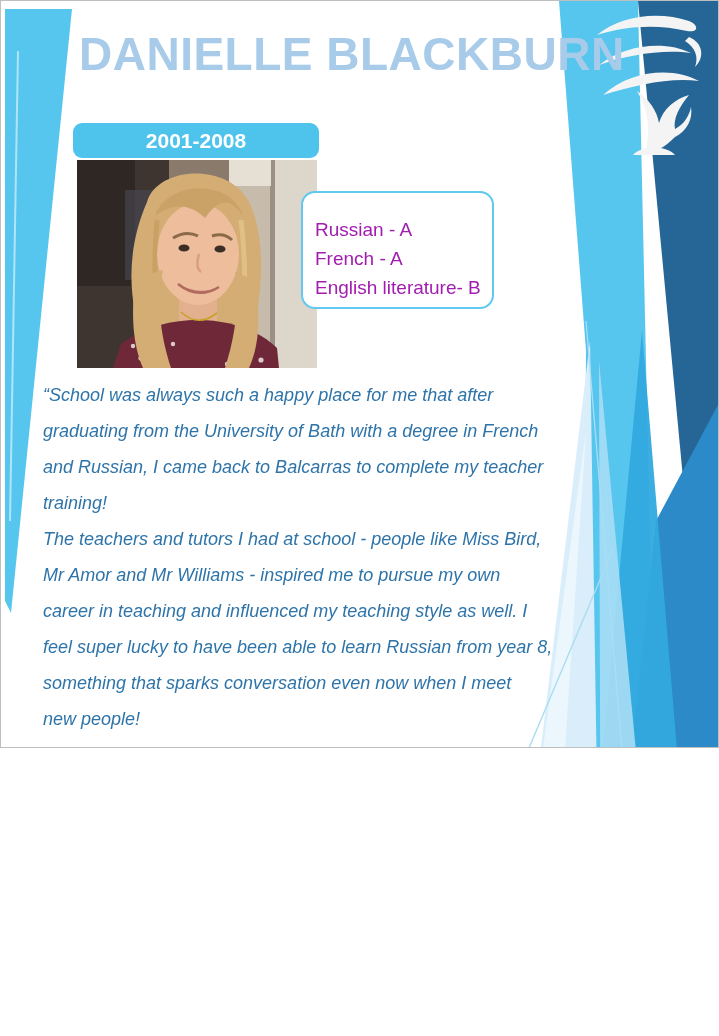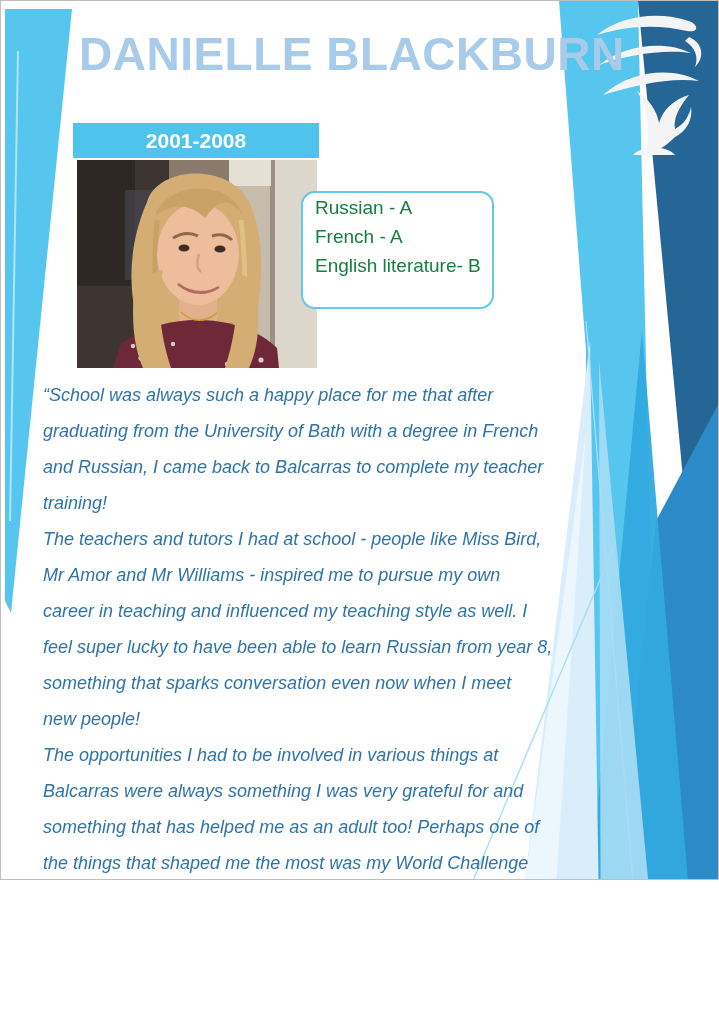--- a/index.html
+++ b/index.html
@@ -1,49 +1,49 @@
 <!DOCTYPE html>
 <html style="--accent-sky: #4ec3ec; --title-color: #a7cbe9; --quote-color: #2e74a9; --footer-color: #1d4b5f; --card-border: #5fc9f0; --band-light: #57c6ef; --band-navy: #256697; --band-bright: #31a9de; --band-deep: #2b8ac7; --band-pale: #d9eefa;"><head>
 <meta charset="utf-8">
 <style>
   html,body{margin:0;padding:0;background:#ffffff;}
   .slide{
     position:relative;
-    width:719px;height:880px;
+    width:719px;height:748px;
     background:#ffffff;
     overflow:hidden;
     box-sizing:border-box;
     border:1px solid #bfbfbf;
     font-family:"Liberation Sans","DejaVu Sans",sans-serif;
   }
   .decor{position:absolute;left:0;top:0;width:719px;height:1036px;pointer-events:none;}
   .title{
     position:absolute;left:78px;top:26px;width:500px;
     font-size:46px;font-weight:bold;letter-spacing:0.5px;
     color:var(--title-color,#a7cbe9);
     white-space:nowrap;
   }
   .badge{
     position:absolute;left:72px;top:122px;width:246px;height:35px;
     background:var(--accent-sky,#4ec3ec);
     display:flex;align-items:center;justify-content:center;
-    color:#ffffff;font-size:21px;font-weight:bold;
+    color:#ffffff;font-size:21px;font-weight:bold;border-radius:9px;
   }
   .photo{
     position:absolute;left:76px;top:159px;width:240px;height:208px;
     display:block;
   }
   .grades-card{
     position:absolute;left:300px;top:190px;width:193px;height:118px;
     background:#ffffff;
     border:2.5px solid var(--card-border,#5fc9f0);
     border-radius:14px;
     box-sizing:border-box;
-    padding:0 8px 0 12px;
-    font-size:19px;line-height:29px;color:#15803d;
+    padding:22px 8px 0 12px;
+    font-size:19px;line-height:29px;color:#a21caf;
     white-space:pre-line;
   }
   .quote{
     position:absolute;left:42px;top:376px;width:590px;
     font-style:italic;
     font-size:18px;line-height:36px;
     color:var(--quote-color,#2e74a9);
     white-space:pre-line;
   }
   .footer{

